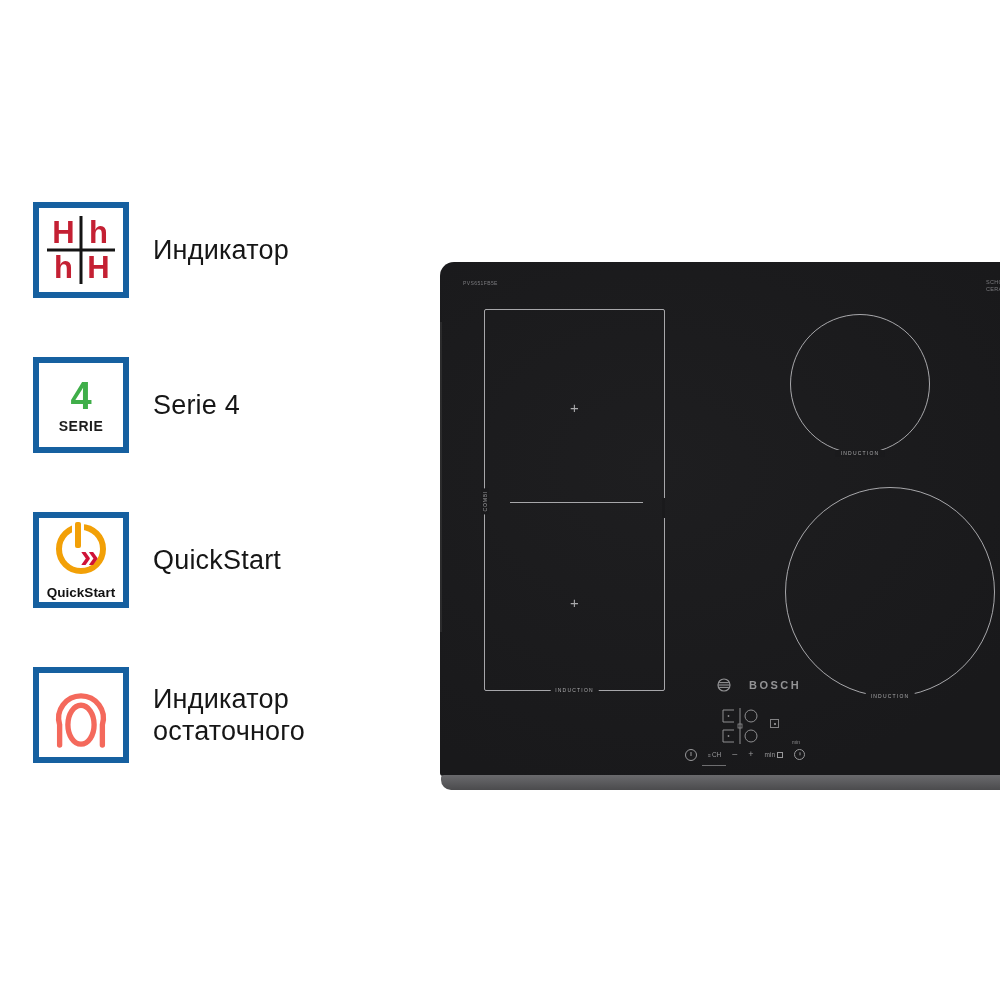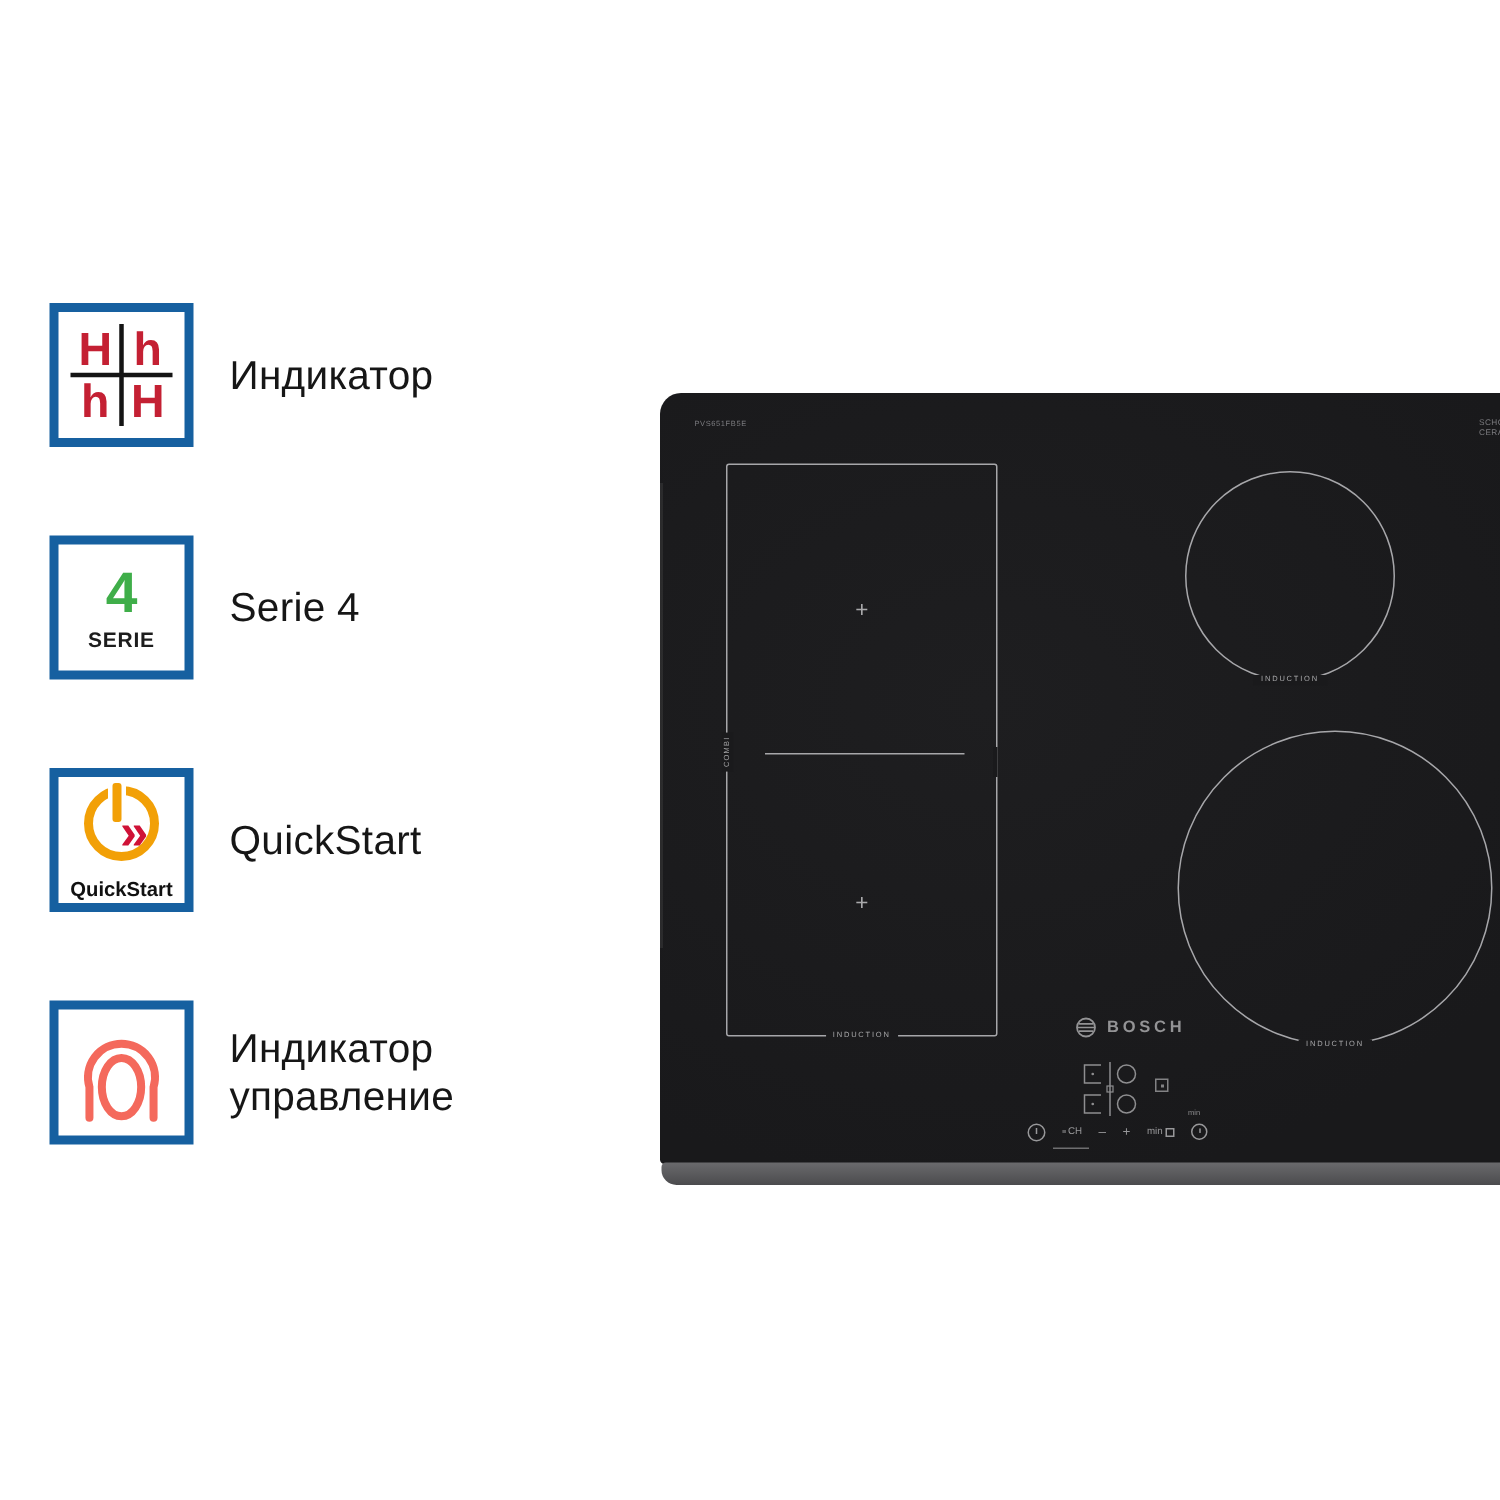--- a/index.html
+++ b/index.html
@@ -48,21 +48,21 @@
   .zone-circle.big{left:345px;top:225px;width:208px;height:208px;}
   .combi-divider{position:absolute;left:25px;right:21px;top:192px;height:1px;background:rgba(192,192,195,0.85);}
   .combi-gap-right{position:absolute;right:-1px;top:188px;width:3px;height:20px;background:#1a1a1c;}
   .plus-marker{position:absolute;left:50%;transform:translate(-50%,-50%);color:#a9a9ab;font-size:15px;font-weight:300;line-height:1;}
   .plus-marker.upper{top:97px;}
   .plus-marker.lower{top:292px;}
   .ind-label{position:absolute;left:50%;bottom:-4px;transform:translateX(-50%);font-size:5px;letter-spacing:1.2px;color:#a8a8aa;background:#1a1a1c;padding:0 5px;white-space:nowrap;line-height:1.4;}
   .combi-label{position:absolute;left:-4px;top:178px;writing-mode:vertical-rl;transform:rotate(180deg);font-size:5px;letter-spacing:0.8px;color:#a0a0a2;background:#1a1a1c;padding:3px 0;line-height:1.6;}
 
   
-  .bosch-logo{position:absolute;left:277px;top:416px;display:flex;align-items:center;gap:7px;color:#939395;}
+  .bosch-logo{position:absolute;left:277px;top:416px;display:flex;align-items:center;gap:18px;color:#939395;}
   .bosch-word{font-size:11px;font-weight:bold;letter-spacing:2.5px;}
   .zone-diagram{position:absolute;left:280px;top:445px;}
   .lock-icon{position:absolute;left:330px;top:457px;width:7px;height:7px;border:1px solid #828284;display:flex;align-items:center;justify-content:center;}
   .lock-icon i{width:2px;height:2px;background:#828284;}
 
   .ctrl-strip{position:absolute;left:245px;top:485px;height:15px;display:flex;align-items:center;gap:11px;color:#98989a;font-size:6.5px;}
   .pwr{position:relative;width:10px;height:10px;border:1px solid #98989a;border-radius:50%;}
   .pwr i{position:absolute;left:50%;top:2px;width:1px;height:4px;background:#98989a;transform:translateX(-50%);}
   .ctrl-ch{display:flex;align-items:center;gap:2px;}
   .ctrl-ch .bars{font-size:5px;letter-spacing:-1px;}
@@ -125,21 +125,21 @@
     <div class="badge">
       <div class="touch-box">
         <svg width="68" height="68" viewBox="0 0 70 70">
           <path d="M13,66 L13,45 A23,23 0 1 1 57,45 L57,66" fill="none" stroke="#f4695c" stroke-width="5.5" stroke-linecap="round"></path>
           <ellipse cx="35" cy="45" rx="13.5" ry="20" fill="none" stroke="#f4695c" stroke-width="5.5"></ellipse>
         </svg>
       </div>
     </div>
     <div class="feature-label">
       <div>Индикатор</div>
-      <div>управление</div>
+      <div>остаточного</div>
     </div>
   </div>
 
   <div class="hob">
     <div class="hob-glass">
       <span class="edge-light"></span>
       <span class="model-label">PVS651FB5E</span>
       <span class="glass-brand">
         <span style="display:block">SCHOTT</span>
         <span style="display:block">CERAN</span>

